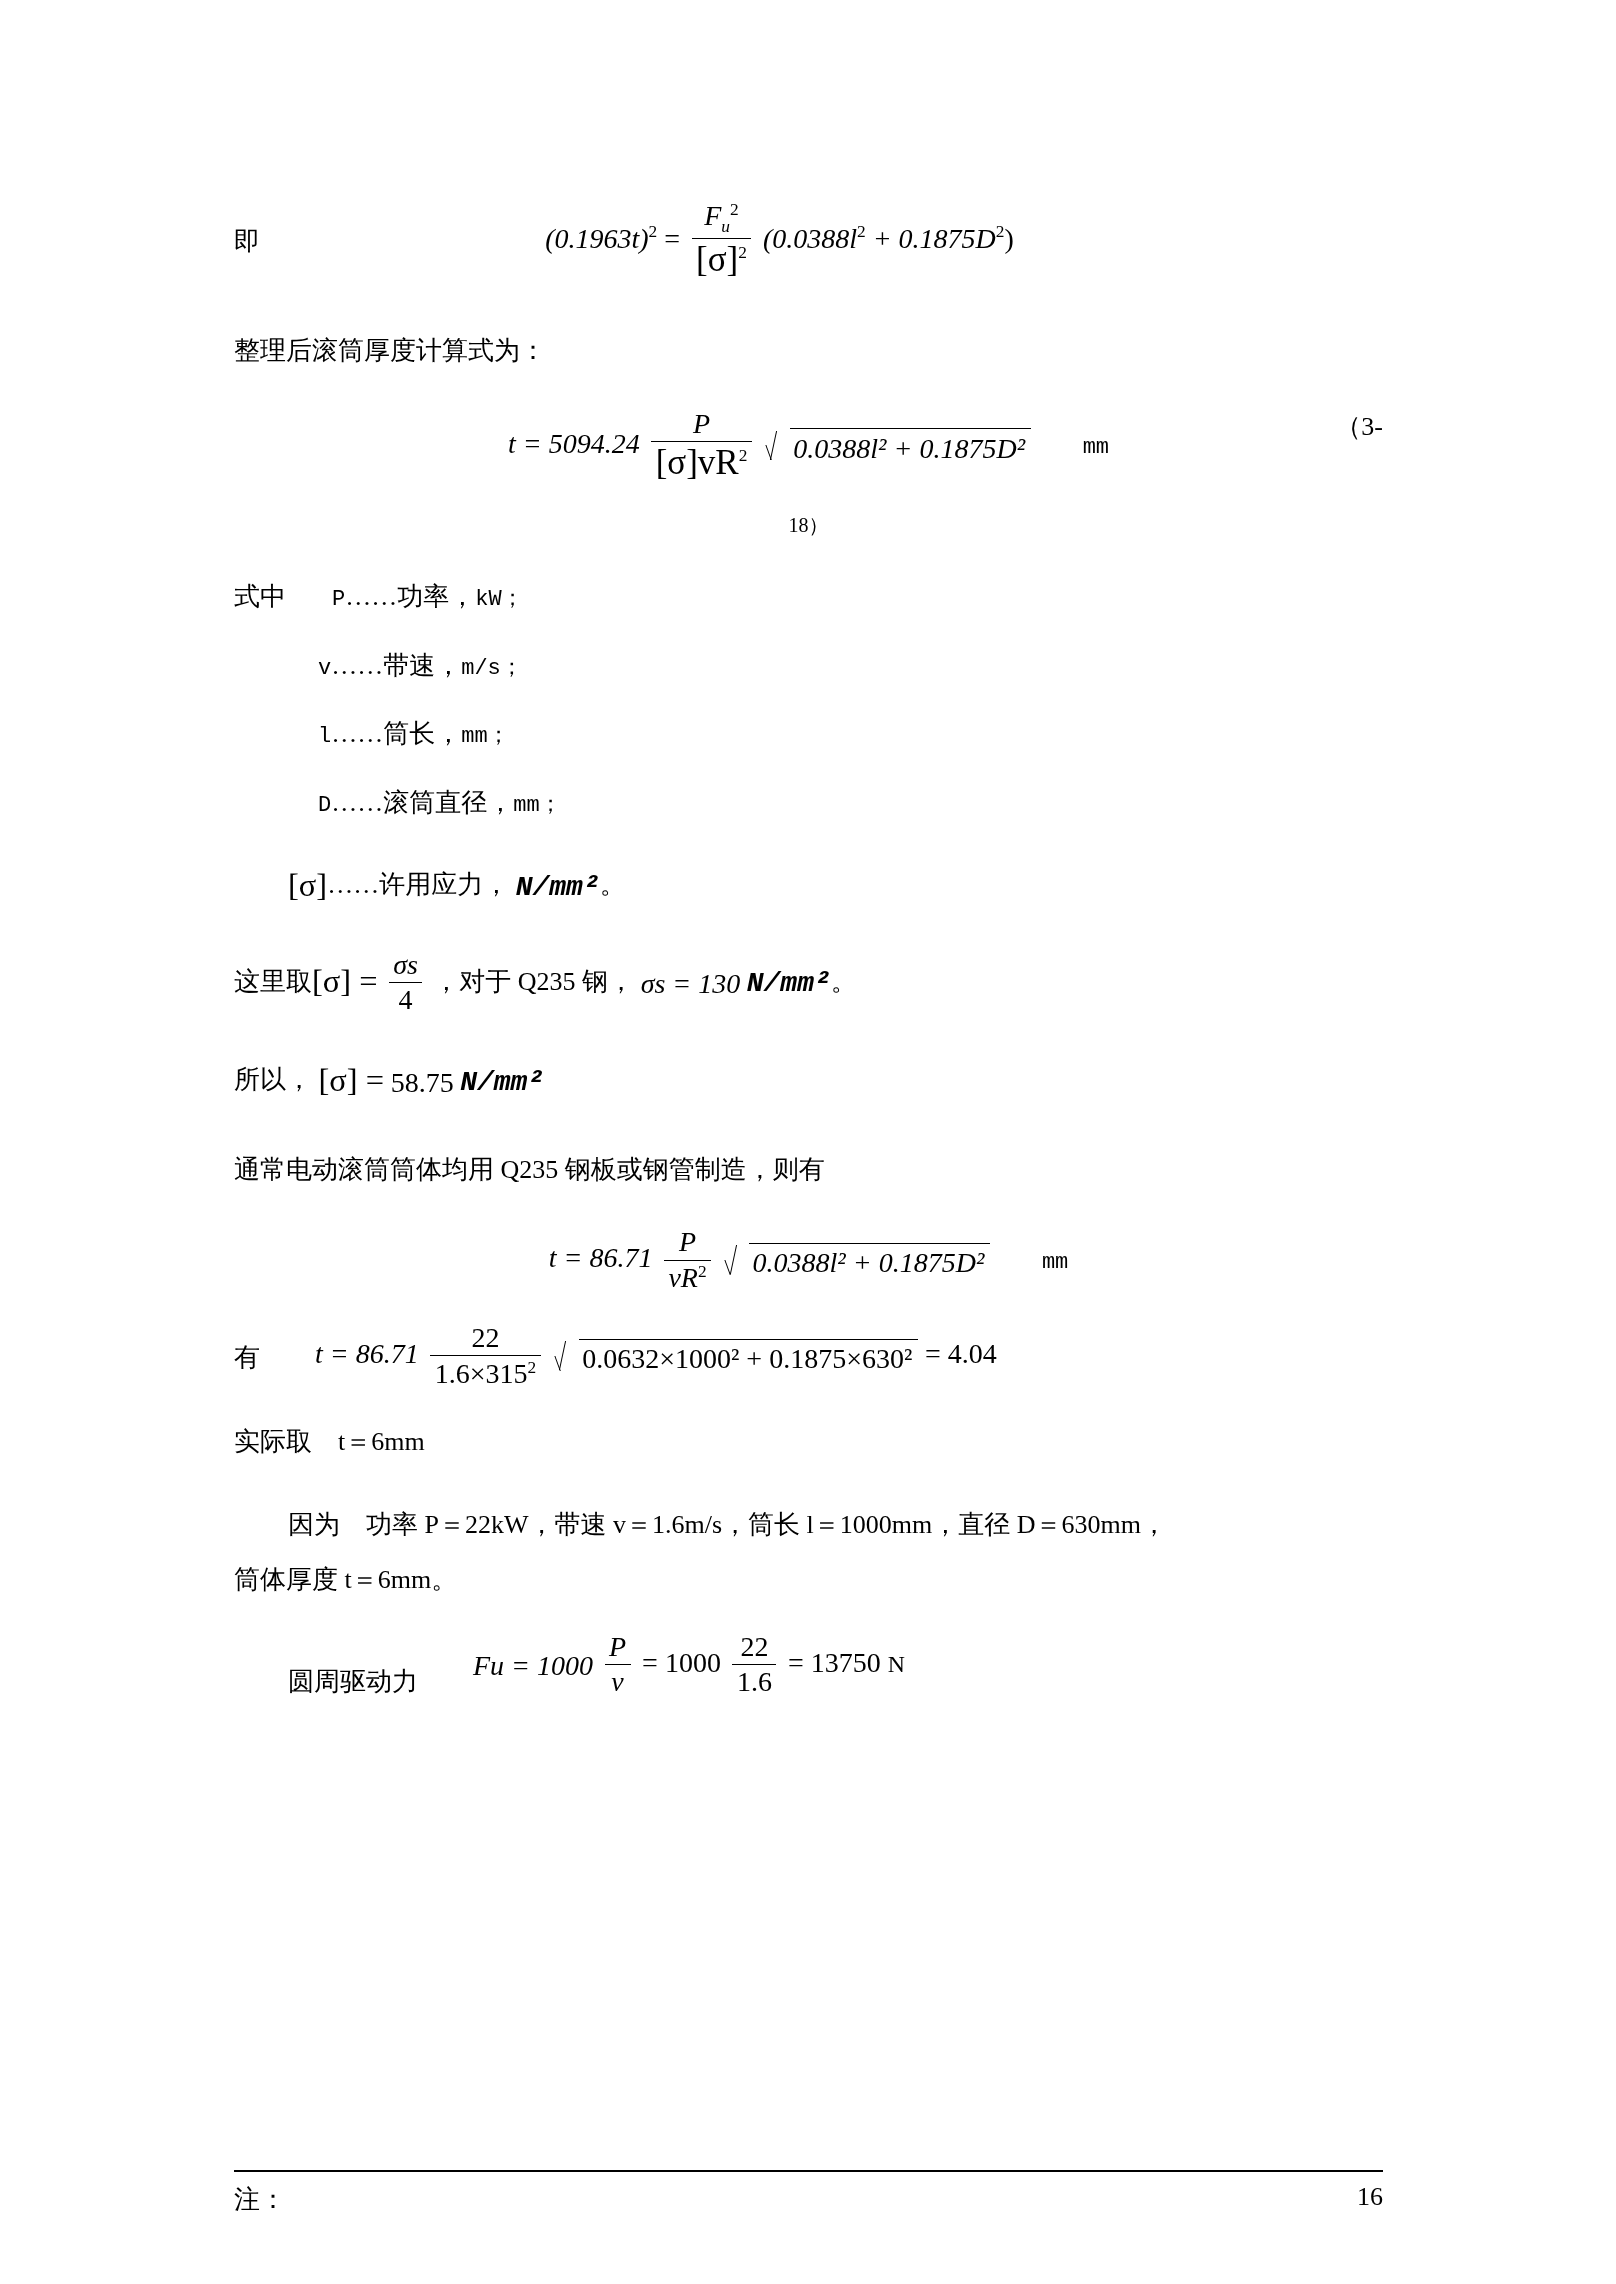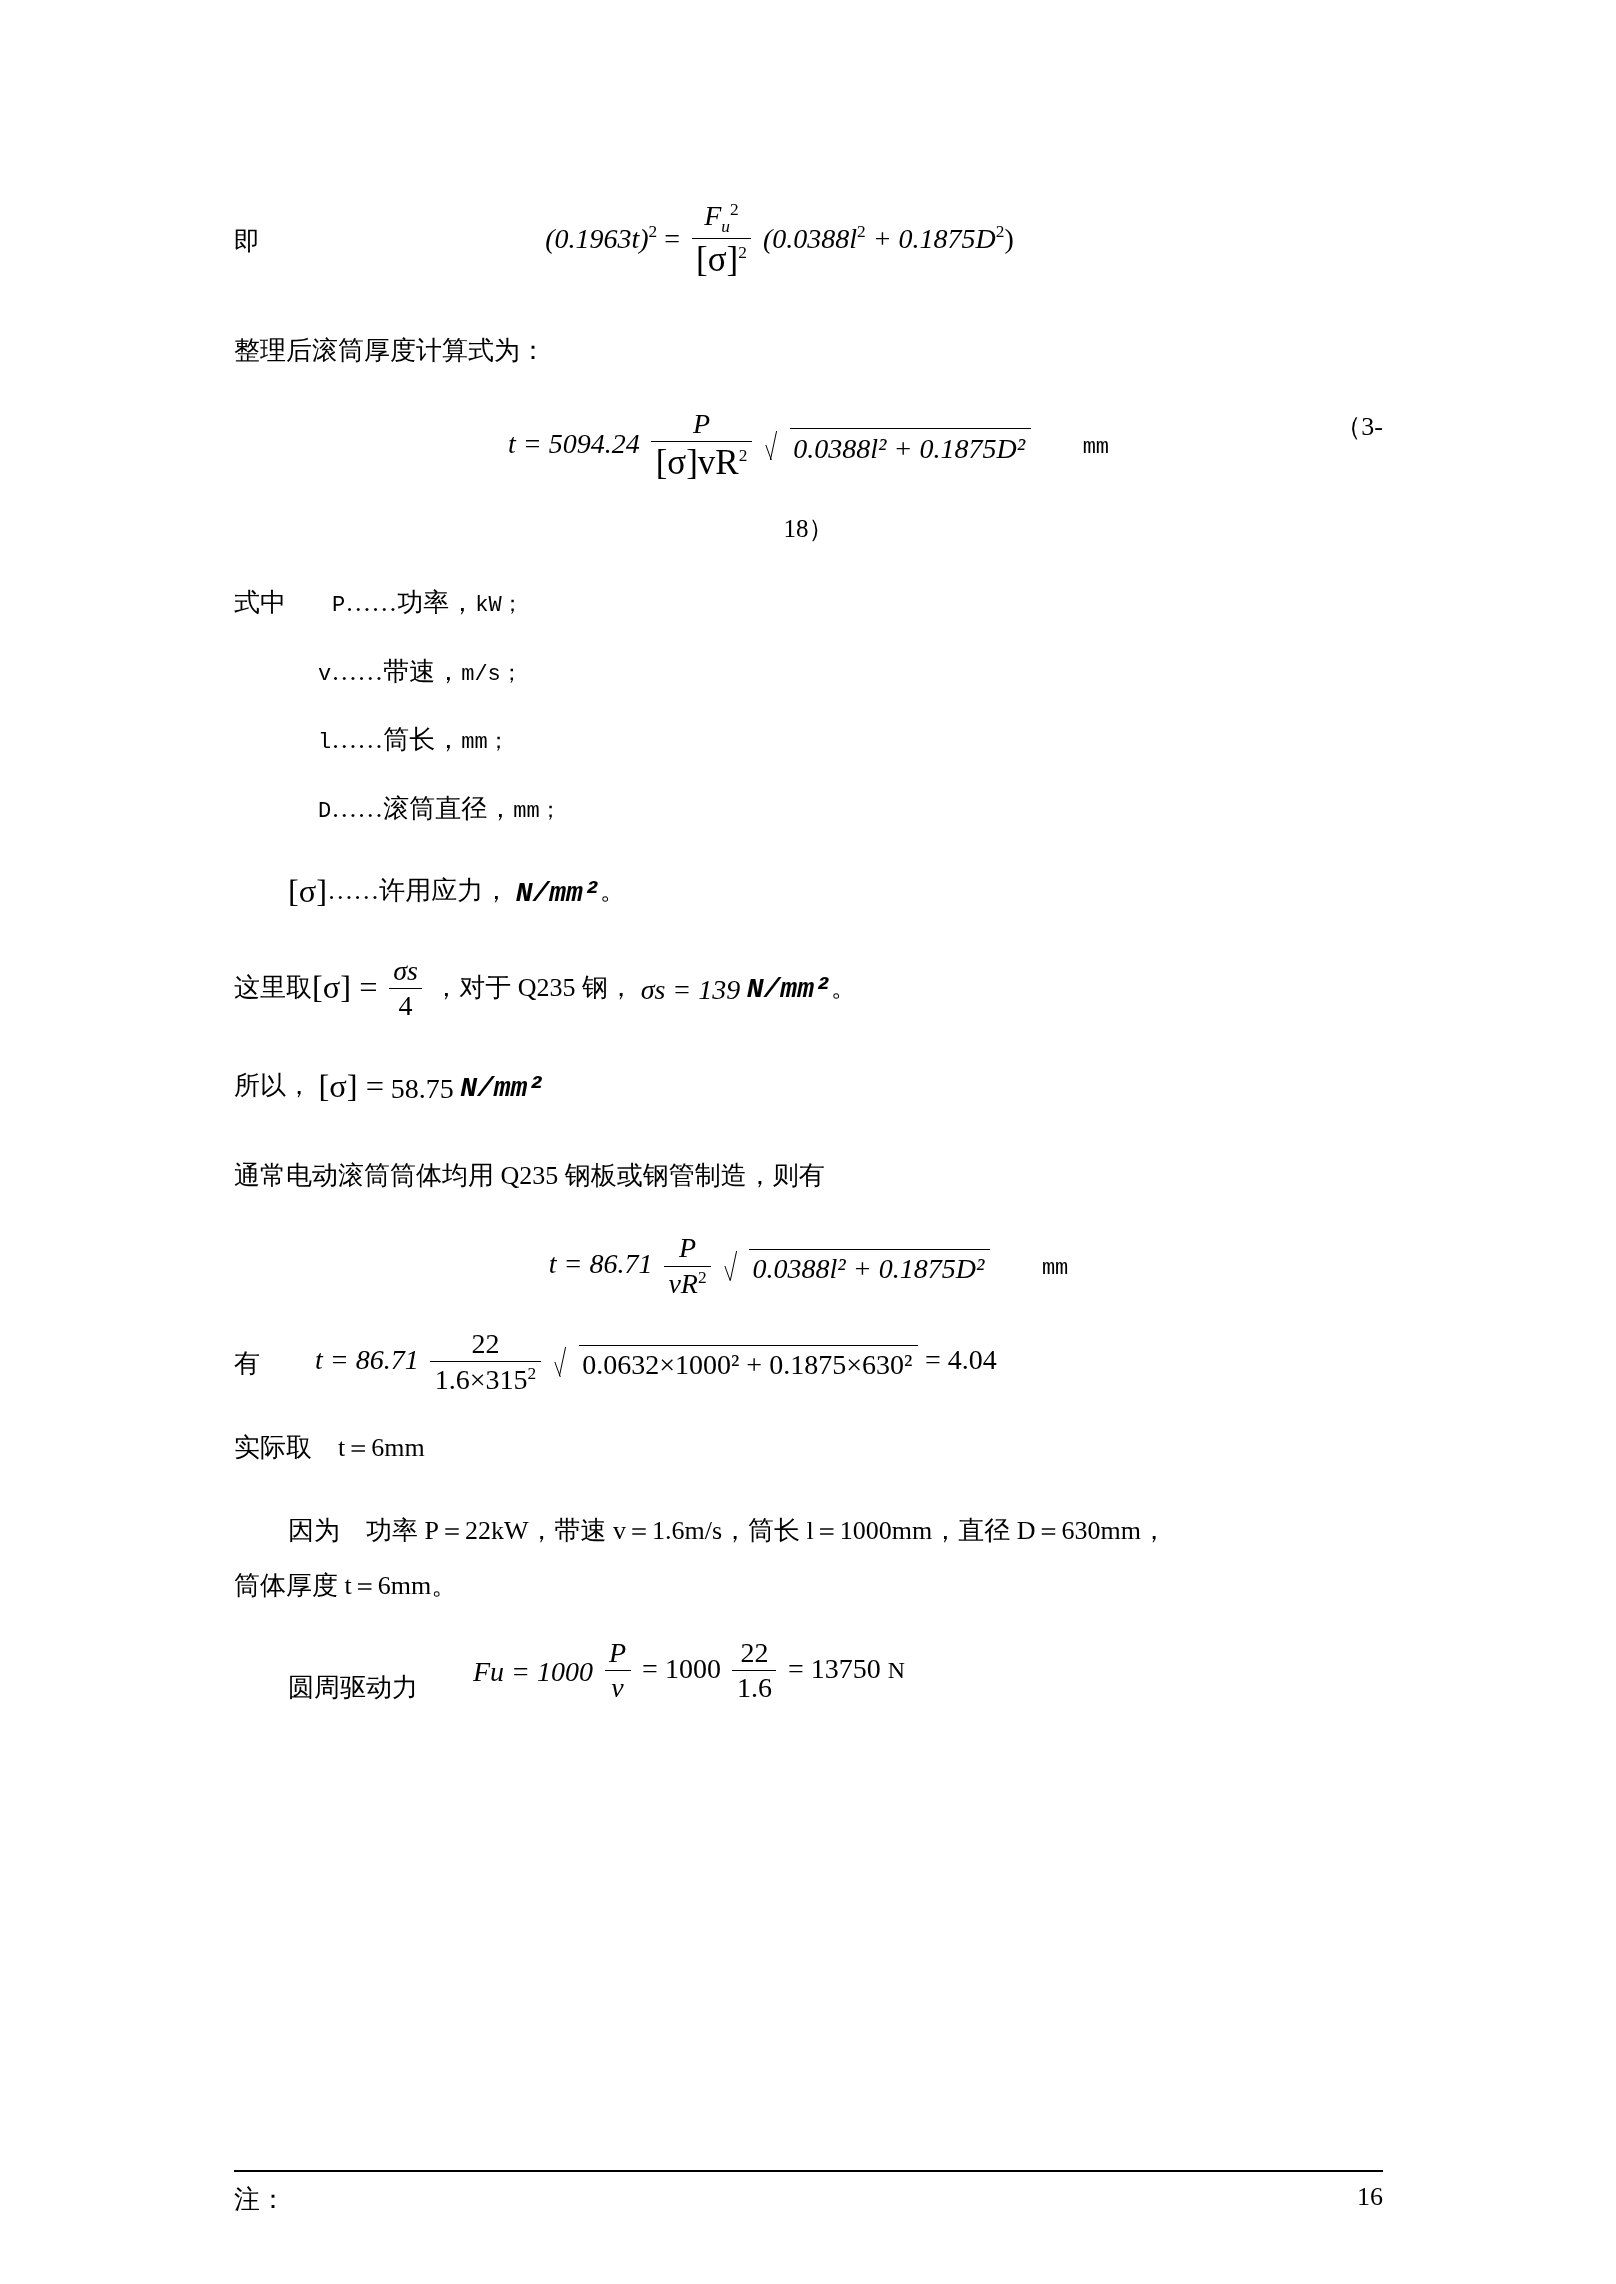--- a/index.html
+++ b/index.html
@@ -178,21 +178,21 @@
           <span class="frac">
             <span class="num">P</span>
             <span class="den"><span class="brk">[σ]vR</span><span class="sup-up">2</span></span>
           </span>
           <span class="radical"><span class="rad-body">0.0388l² + 0.1875D²</span></span>
           <span class="up mono" style="margin-left:45px;">mm</span>
         </span>
         <span class="tagnum">（3-</span>
       </div>
       <div class="eq-center" style="margin-top:28px;">
-        <span style="font-size:25px;">18）</span>
+        <span style="font-size:20px;">18）</span>
       </div>
     </div>
 
     <p class="para" style="margin-top:33px;">
       <span>式中</span>
       <span style="display:inline-block;width:33px;"></span>
       <span class="mono">P</span><span>……</span><span>功率，</span><span class="mono">kW；</span>
     </p>
 
     <p class="para indent2">
@@ -212,21 +212,21 @@
       <span class="math bold-it">N/mm²</span><span>。</span>
     </p>
 
     <p class="para" style="margin-top:33px;">
       <span>这里取</span><span class="math brk">[σ] =</span>
       <span class="frac math">
         <span class="num">σs</span>
         <span class="den up">4</span>
       </span>
       <span>，对于 Q235 钢，</span>
-      <span class="math">σs = 139</span>
+      <span class="math">σs = 130</span>
       <span class="math bold-it">N/mm²</span><span>。</span>
     </p>
 
     <p class="para" style="margin-top:33px;">
       <span>所以，</span>
       <span class="math brk">[σ] =</span>
       <span class="math up">58.75</span>
       <span class="math bold-it">N/mm²</span>
     </p>
 

